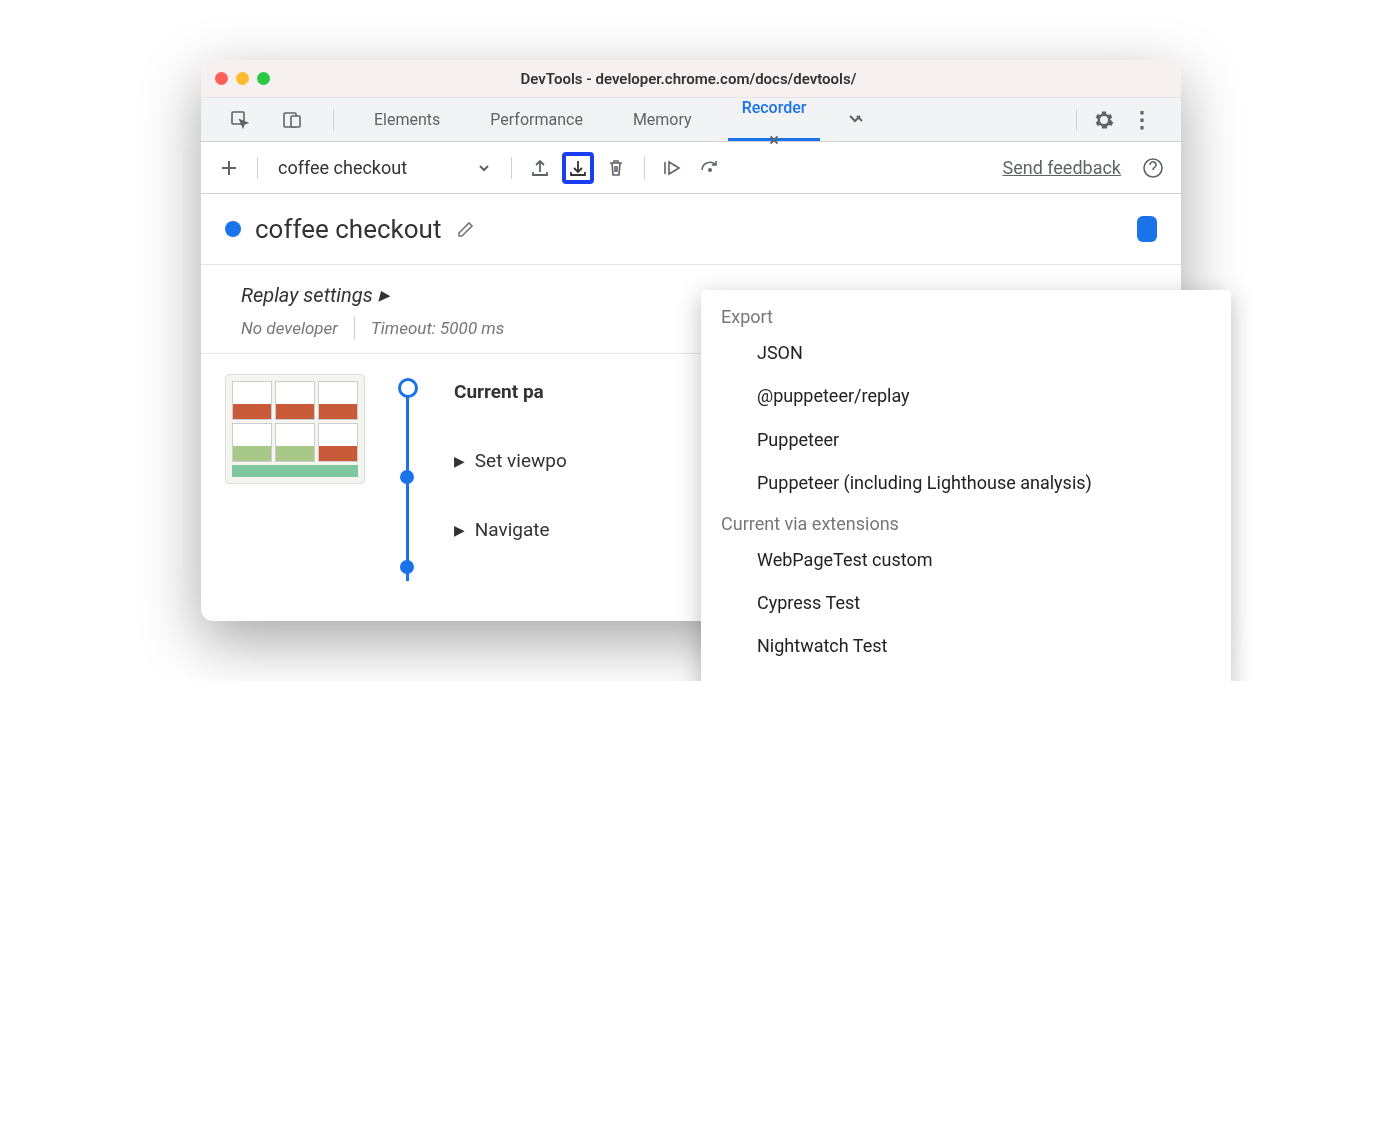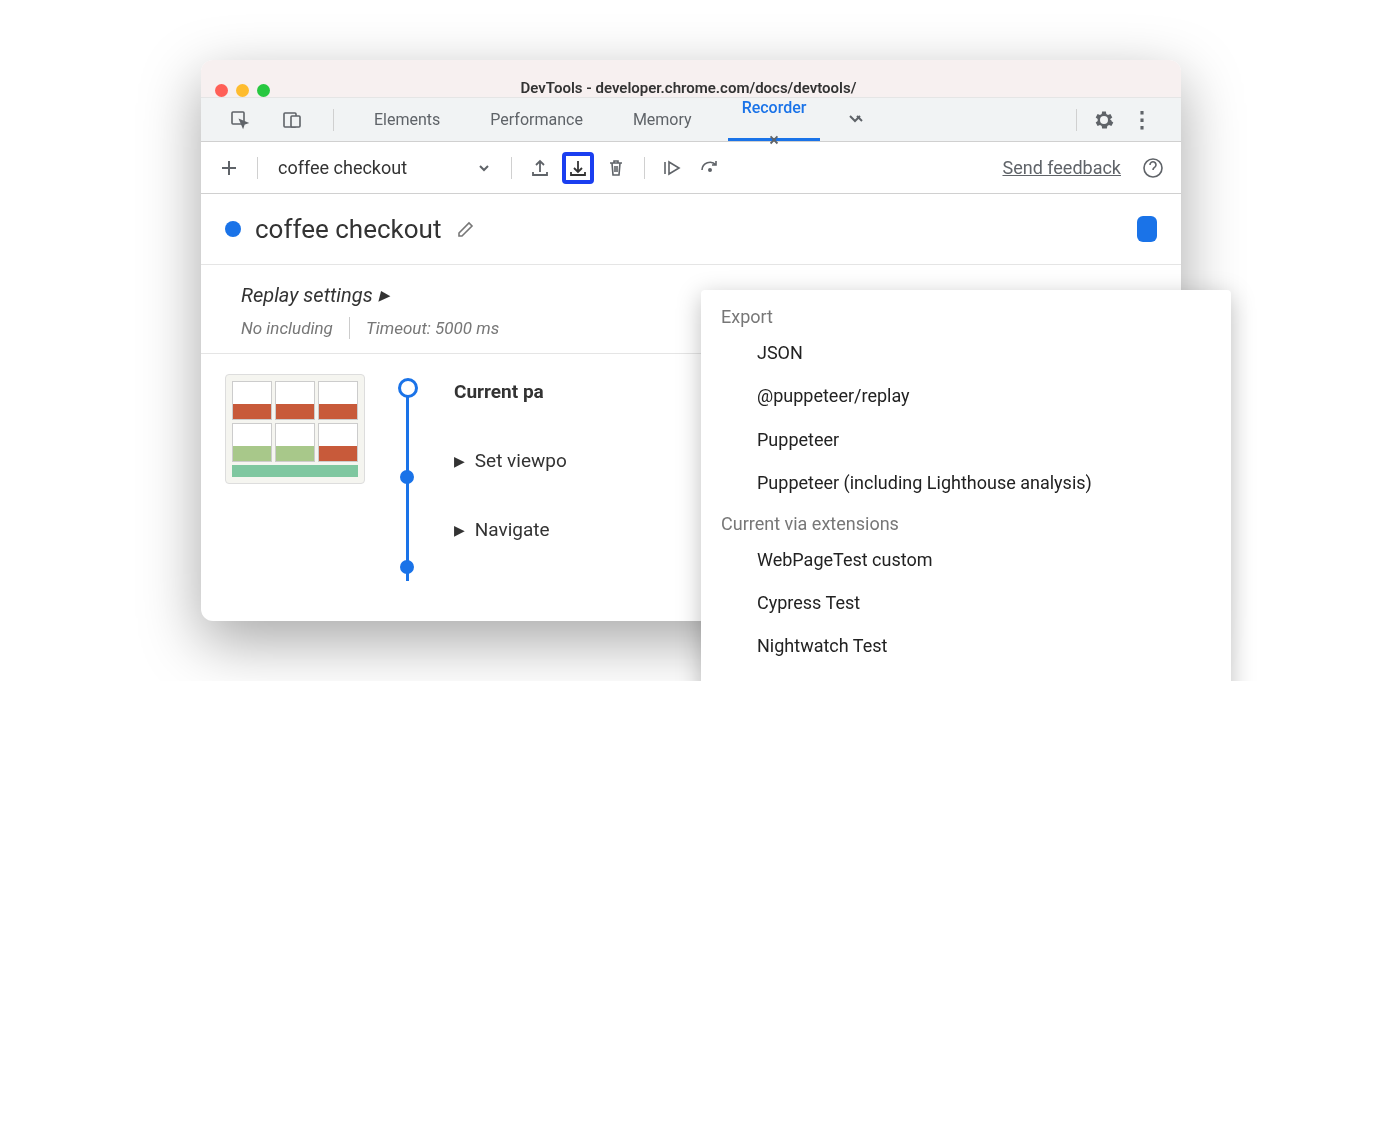--- a/index.html
+++ b/index.html
@@ -1,18 +1,18 @@
 <!DOCTYPE html>
 <html><head>
 <meta charset="utf-8">
 <style>
 * { box-sizing: border-box; margin: 0; padding: 0; font-family: -apple-system, BlinkMacSystemFont, "Segoe UI", Roboto, sans-serif; }
 body { background: #fff; display: flex; justify-content: center; align-items: flex-start; padding: 60px; }
 .window { width: 980px; background: #fff; border-radius: 12px; box-shadow: 0 20px 60px rgba(0,0,0,0.35); overflow: visible; position: relative; }
-.titlebar { height: 38px; background: #f7f0f0; border-radius: 12px 12px 0 0; display: flex; align-items: flex-end; padding: 0 14px; border-bottom: 1px solid #e5e5e5; }
+.titlebar { height: 38px; background: #f7f0f0; border-radius: 12px 12px 0 0; display: flex; align-items: center; padding: 0 14px; border-bottom: 1px solid #e5e5e5; }
 .traffic { display: flex; gap: 8px; }
 .dot { width: 13px; height: 13px; border-radius: 50%; }
 .dot.red { background: #ff5f57; }
 .dot.yellow { background: #febc2e; }
 .dot.green { background: #28c840; }
 .title { flex: 1; text-align: center; font-size: 15px; font-weight: 600; color: #333; margin-left: -60px; }
 .tabbar { display: flex; align-items: center; height: 44px; background: #f1f3f4; border-bottom: 1px solid #d0d0d0; padding: 0 24px; gap: 22px; }
 .tabbar .iconbtn { width: 30px; height: 30px; display: flex; align-items: center; justify-content: center; color: #5f6368; cursor: pointer; }
 .tabbar .sep { width: 1px; height: 22px; background: #d0d0d0; margin: 0 4px; }
 .tab { padding: 0 14px; height: 100%; display: flex; align-items: center; color: #5f6368; font-size: 16px; cursor: pointer; gap: 6px; }
@@ -167,21 +167,21 @@
     </div>
     <div class="peekbtn"></div>
   </div>
 
   <div class="replaysettings">
     <div class="title2">
       <span>Replay settings</span>
       <span class="tri">▶</span>
     </div>
     <div class="meta">
-      <span>No including</span>
+      <span>No developer</span>
       <div class="metasep"></div>
       <span>Timeout: 5000 ms</span>
     </div>
   </div>
 
   <div class="steps">
     <div class="thumb">
       <div class="cup"></div>
         <div class="cup"></div>
         <div class="cup"></div>

